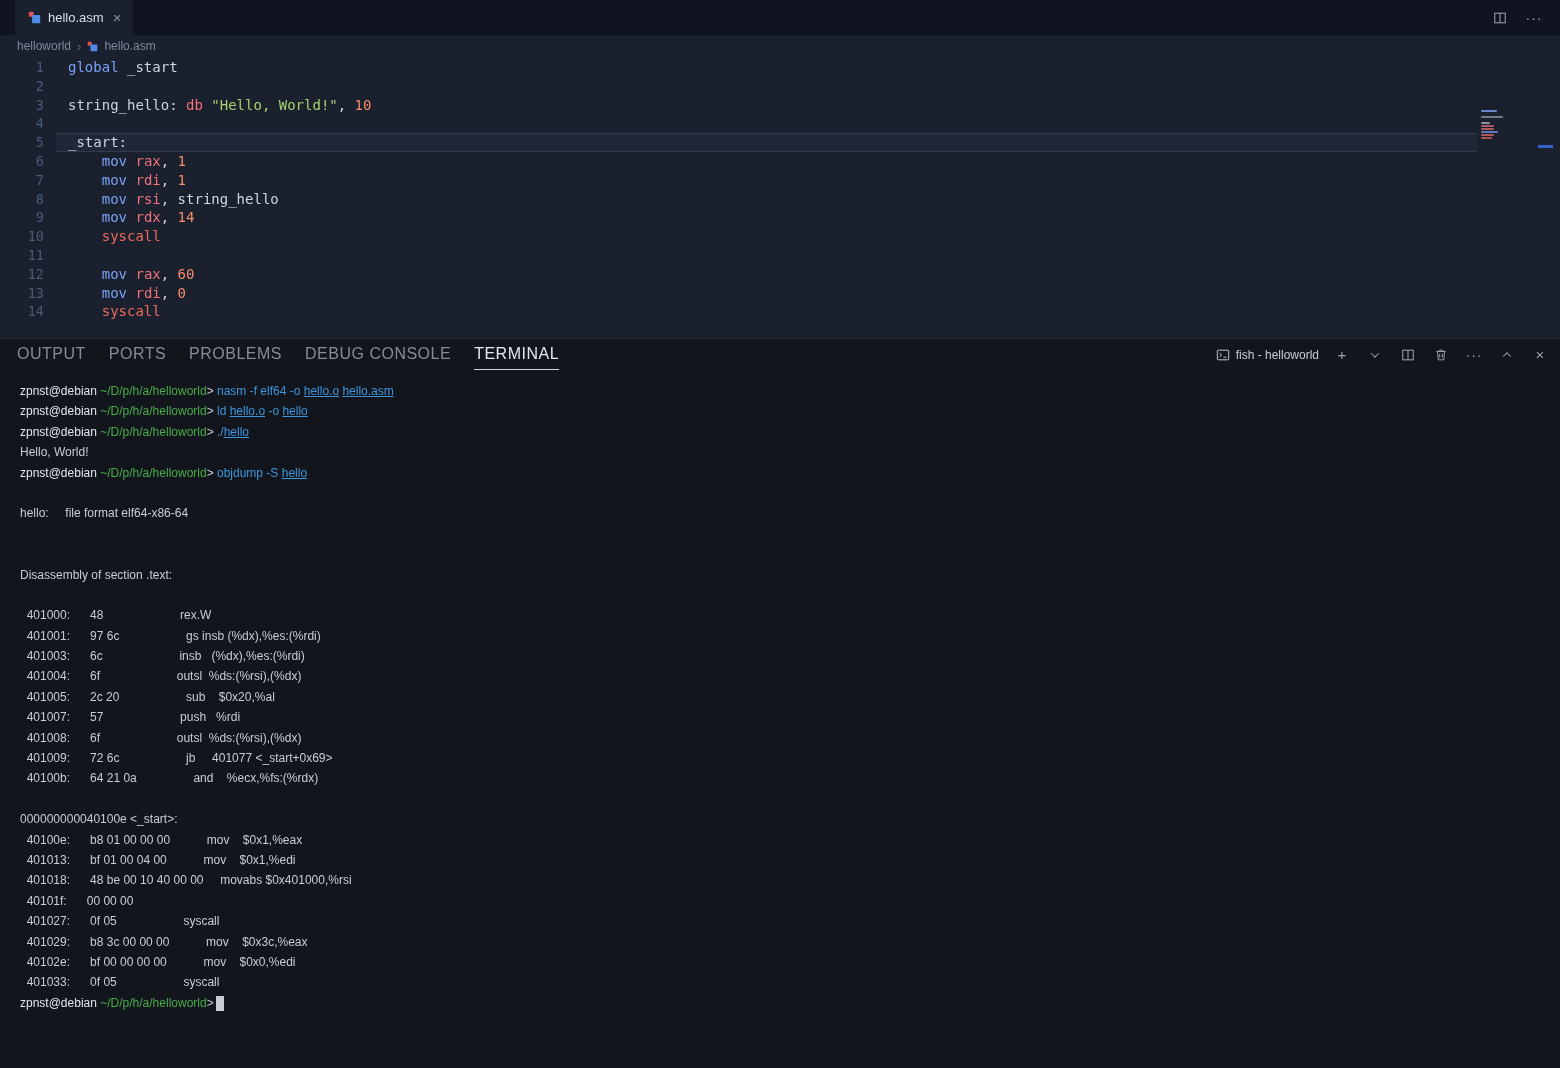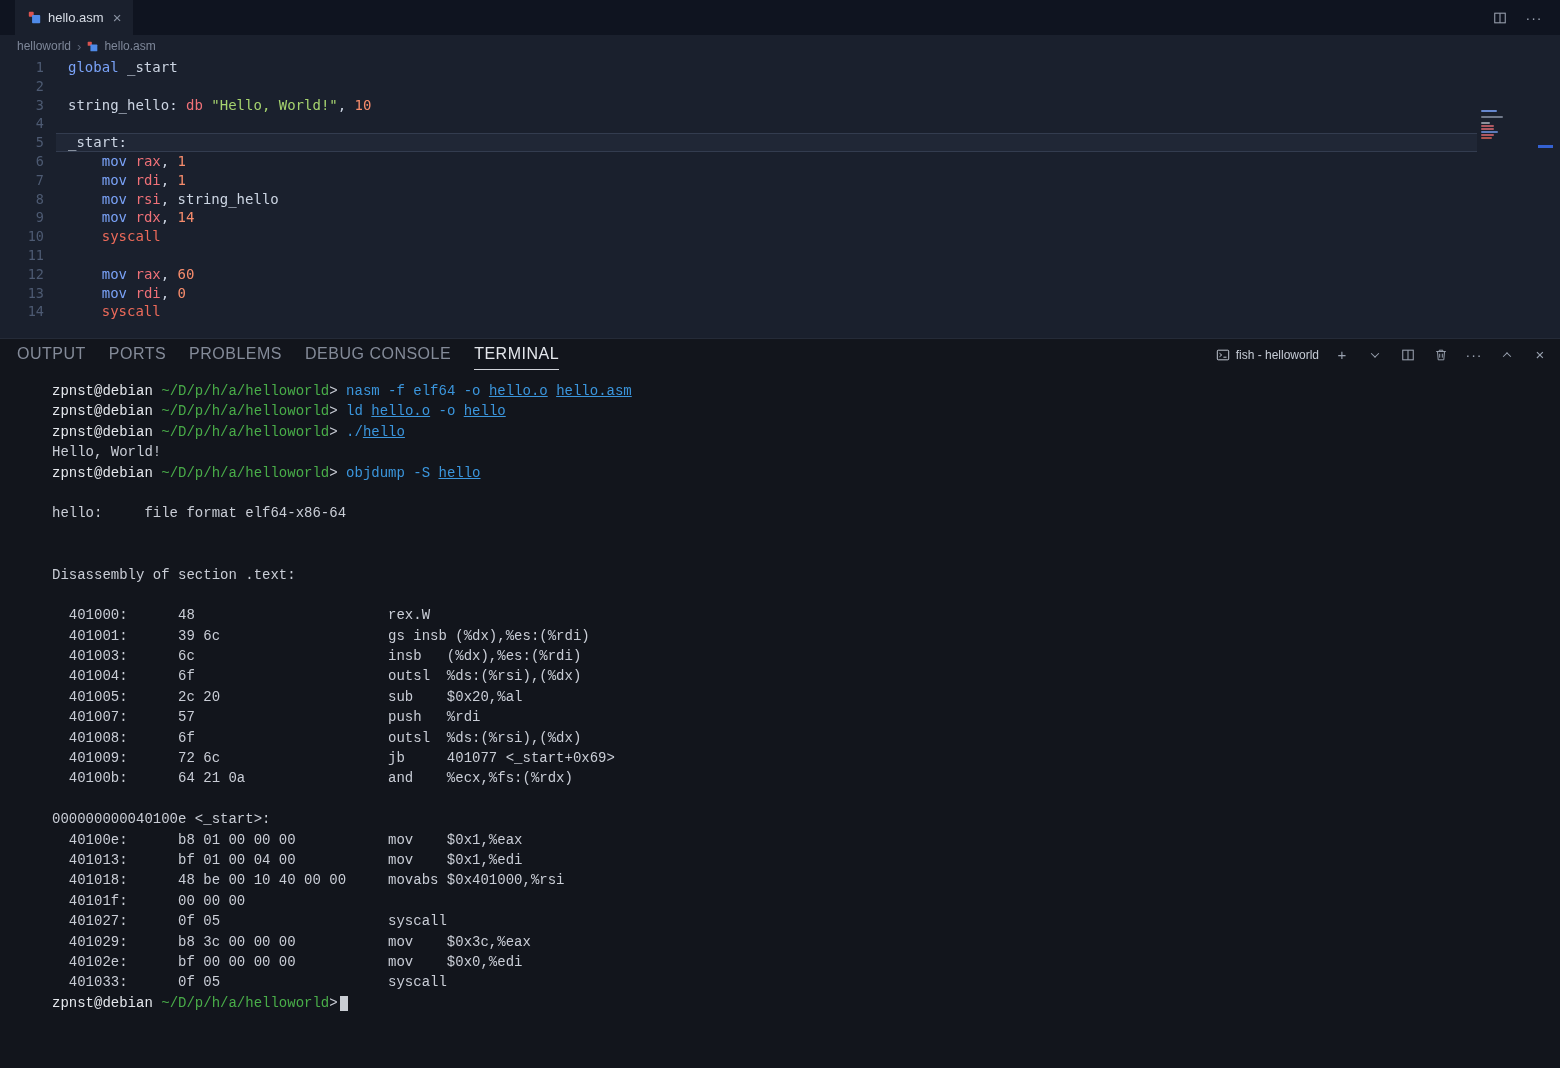--- a/index.html
+++ b/index.html
@@ -42,21 +42,21 @@
   .term-title { display:flex; align-items:center; gap:6px; font-size:12px; color:#c6ccd6; cursor:pointer; }
   .icon-btn { display:flex; align-items:center; justify-content:center; width:20px; height:20px; cursor:pointer; color:#9aa2b0; }
   .glyph { font-size:15px; line-height:1; }
   .more-glyph { font-size:14px; letter-spacing:1px; line-height:1; }
   .chev { width:6px; height:6px; border-right:1.4px solid currentColor; border-bottom:1.4px solid currentColor; display:inline-block; }
   .chev.down { transform:rotate(45deg) translate(-1px,-1px); }
   .chev.up { transform:rotate(-135deg) translate(-1px,-1px); }
 
   
   .terminal { flex:1; padding:11px 0 0 20px; overflow:hidden; cursor:text; }
-  .term-line { height:20.4px; line-height:20.4px; white-space:pre; font-family:Liberation Mono, monospace; font-size:14px;margin-left:32px; }
+  .term-line { height:20.4px; line-height:20.4px; white-space:pre; font-family:Liberation Sans, sans-serif; font-size:12px; }
   .t-t { color:#c9cdd6; } .t-u { color:#e4e7ec; } .t-p { color:#49ad49; }
   .t-c { color:#3b96dd; } .t-f { color:#3b96dd; text-decoration:underline; }
   .t-cursor { display:inline-block; width:8px; height:15px; background:#c9cdd3; vertical-align:middle; margin-left:2px; }
 
   svg { display:block; }
 </style>
 </head>
 <body>
 
 <div class="tabbar">
@@ -176,21 +176,21 @@
       <div class="term-line"><span class="t-u">zpnst@debian</span><span class="t-t"> </span><span class="t-p">~/D/p/h/a/helloworld</span><span class="t-t">&gt; </span><span class="t-c">./</span><span class="t-f">hello</span></div>
       <div class="term-line"><span class="t-t">Hello, World!</span></div>
       <div class="term-line"><span class="t-u">zpnst@debian</span><span class="t-t"> </span><span class="t-p">~/D/p/h/a/helloworld</span><span class="t-t">&gt; </span><span class="t-c">objdump -S </span><span class="t-f">hello</span></div>
       <div class="term-line">&nbsp;</div>
       <div class="term-line"><span class="t-t">hello:     file format elf64-x86-64</span></div>
       <div class="term-line">&nbsp;</div>
       <div class="term-line">&nbsp;</div>
       <div class="term-line"><span class="t-t">Disassembly of section .text:</span></div>
       <div class="term-line">&nbsp;</div>
       <div class="term-line"><span class="t-t">  401000:      48                       rex.W</span></div>
-      <div class="term-line"><span class="t-t">  401001:      39 6c                    gs insb (%dx),%es:(%rdi)</span></div>
+      <div class="term-line"><span class="t-t">  401001:      97 6c                    gs insb (%dx),%es:(%rdi)</span></div>
       <div class="term-line"><span class="t-t">  401003:      6c                       insb   (%dx),%es:(%rdi)</span></div>
       <div class="term-line"><span class="t-t">  401004:      6f                       outsl  %ds:(%rsi),(%dx)</span></div>
       <div class="term-line"><span class="t-t">  401005:      2c 20                    sub    $0x20,%al</span></div>
       <div class="term-line"><span class="t-t">  401007:      57                       push   %rdi</span></div>
       <div class="term-line"><span class="t-t">  401008:      6f                       outsl  %ds:(%rsi),(%dx)</span></div>
       <div class="term-line"><span class="t-t">  401009:      72 6c                    jb     401077 &lt;_start+0x69&gt;</span></div>
       <div class="term-line"><span class="t-t">  40100b:      64 21 0a                 and    %ecx,%fs:(%rdx)</span></div>
       <div class="term-line">&nbsp;</div>
       <div class="term-line"><span class="t-t">000000000040100e &lt;_start&gt;:</span></div>
       <div class="term-line"><span class="t-t">  40100e:      b8 01 00 00 00           mov    $0x1,%eax</span></div>

